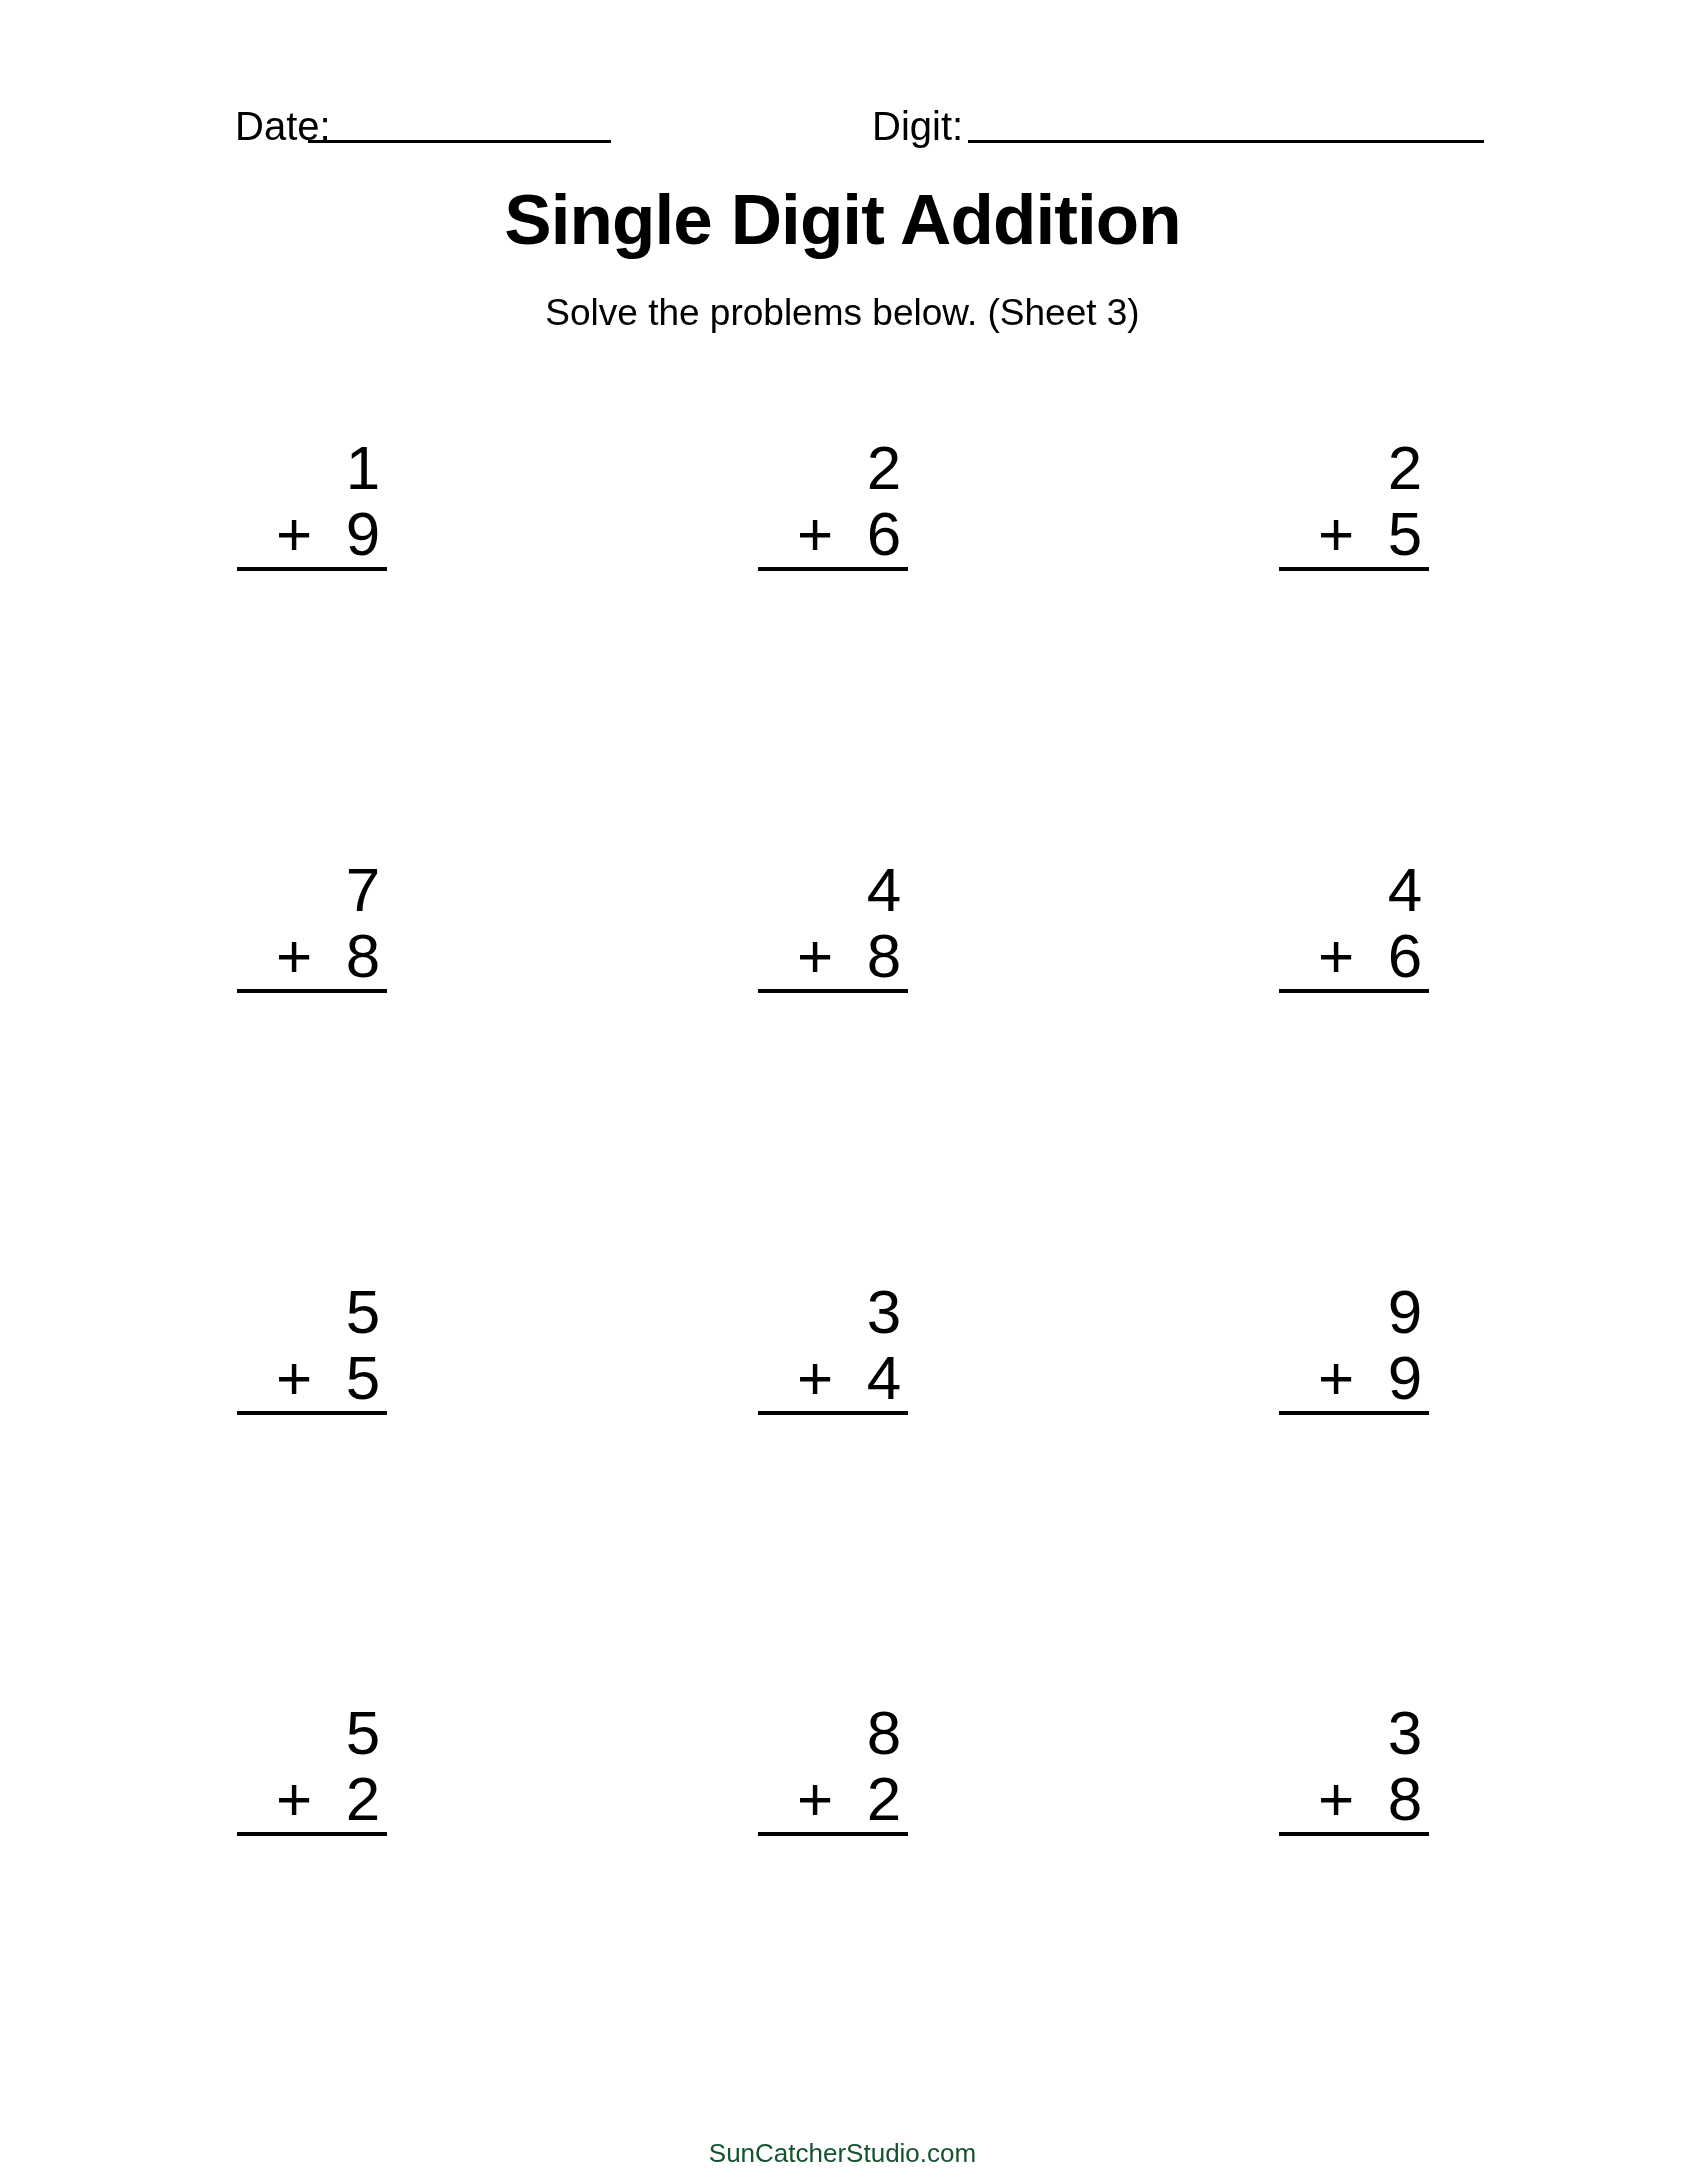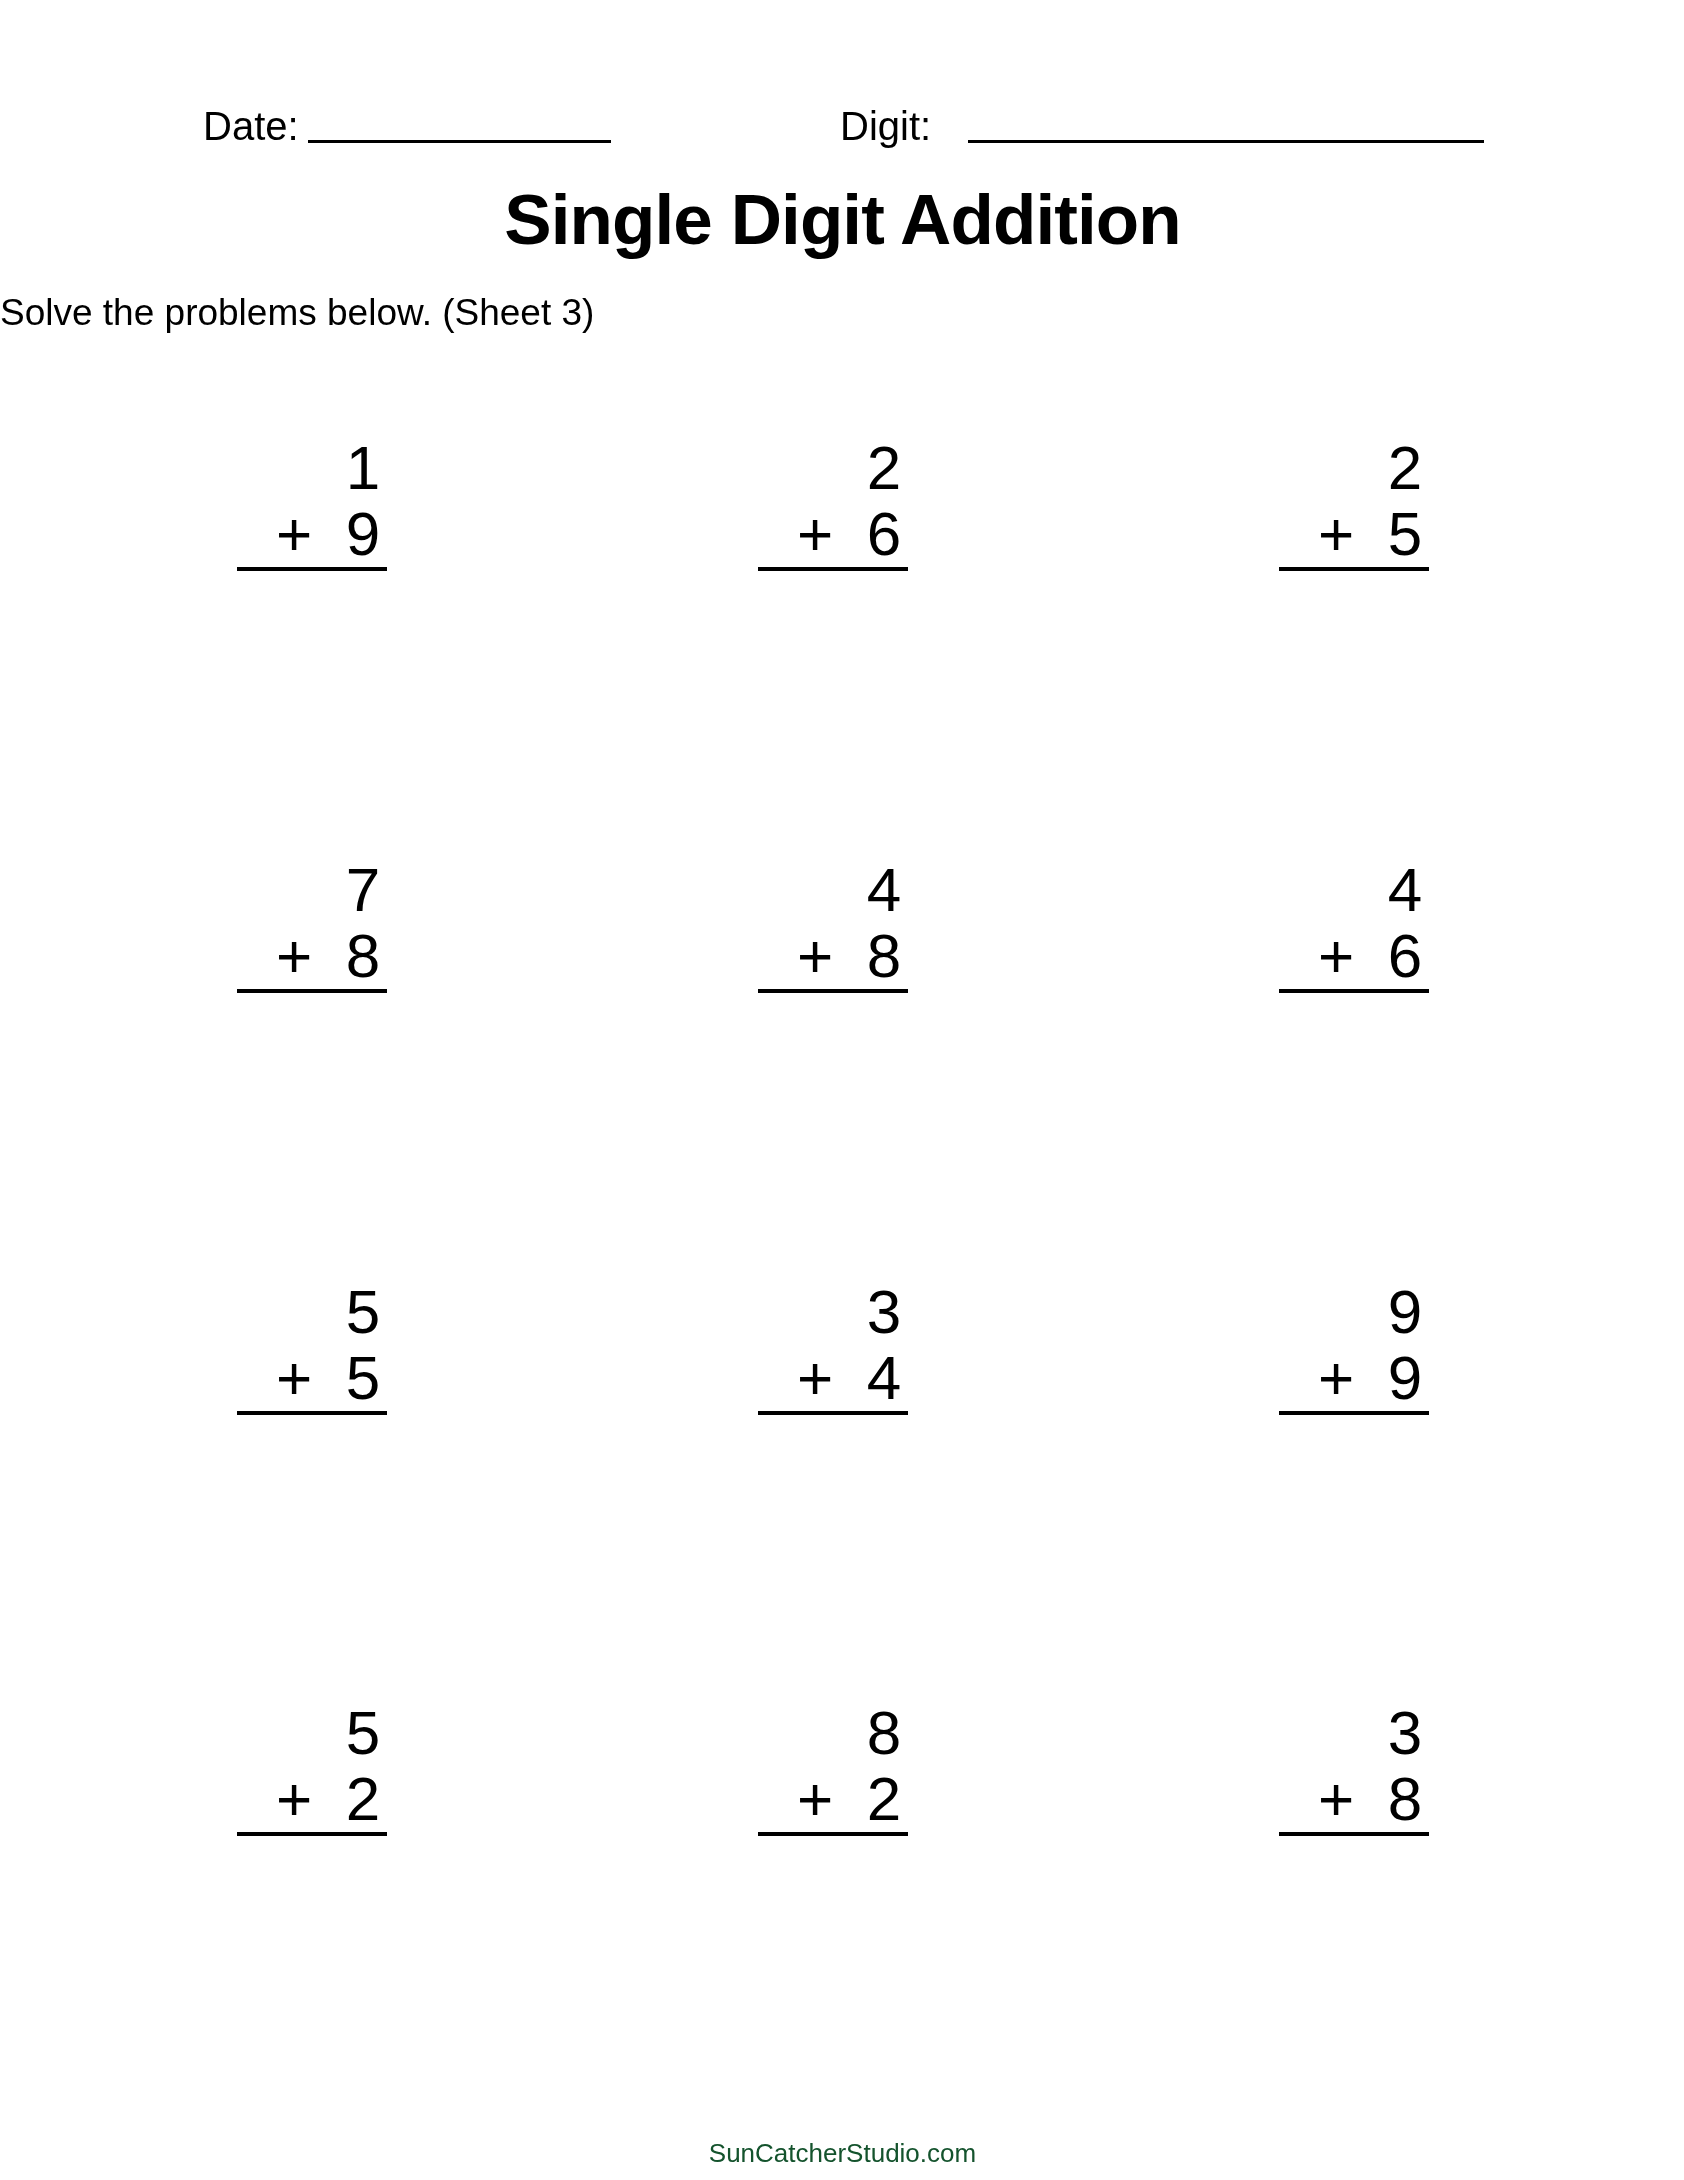--- a/index.html
+++ b/index.html
@@ -16,20 +16,21 @@
     overflow: hidden;
   }
 
   
   .field-label {
     position: absolute;
     font-size: 40px;
     line-height: 1;
     color: #000;
     white-space: nowrap;
+    margin-left: 32px;
   }
   .date-label { left: 203px; top: 106px; }
   .name-label { left: 840px; top: 106px; }
 
   .blank-line {
     position: absolute;
     height: 0;
     border-bottom: 3.4px solid #000;
   }
   .date-line { left: 308px; top: 140px; width: 303px; }
@@ -46,21 +47,21 @@
     line-height: 1.1;
     font-weight: 700;
     letter-spacing: -0.9px;
     color: #000;
   }
   .subtitle {
     position: absolute;
     left: 0;
     top: 291px;
     width: 100%;
-    text-align: left;
+    text-align: center;
     font-size: 37px;
     line-height: 1.2;
     font-weight: 400;
     color: #000;
   }
 
   
   .problem {
     position: absolute;
     width: 150px;

